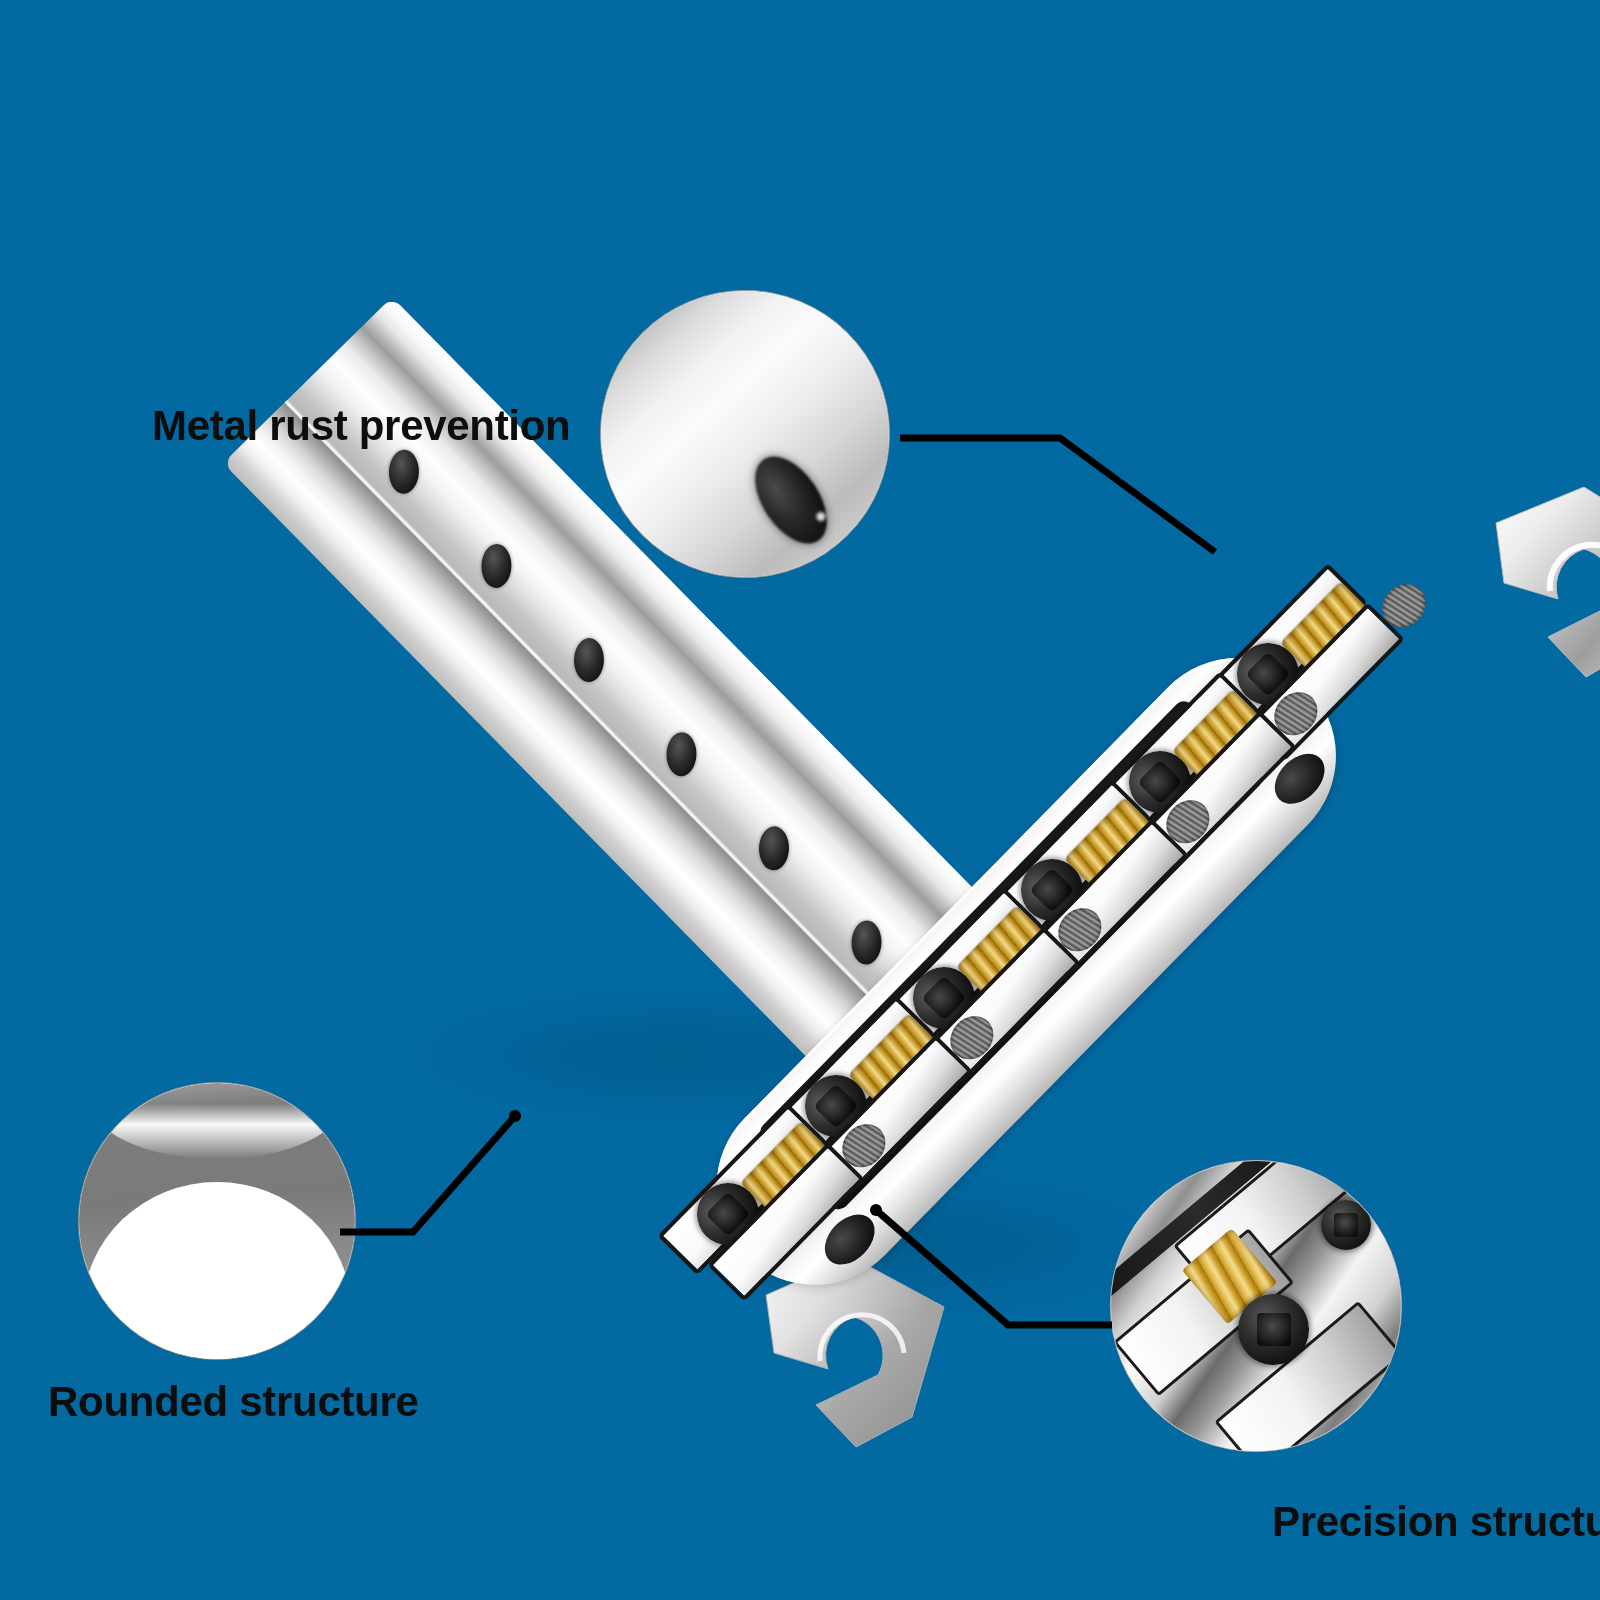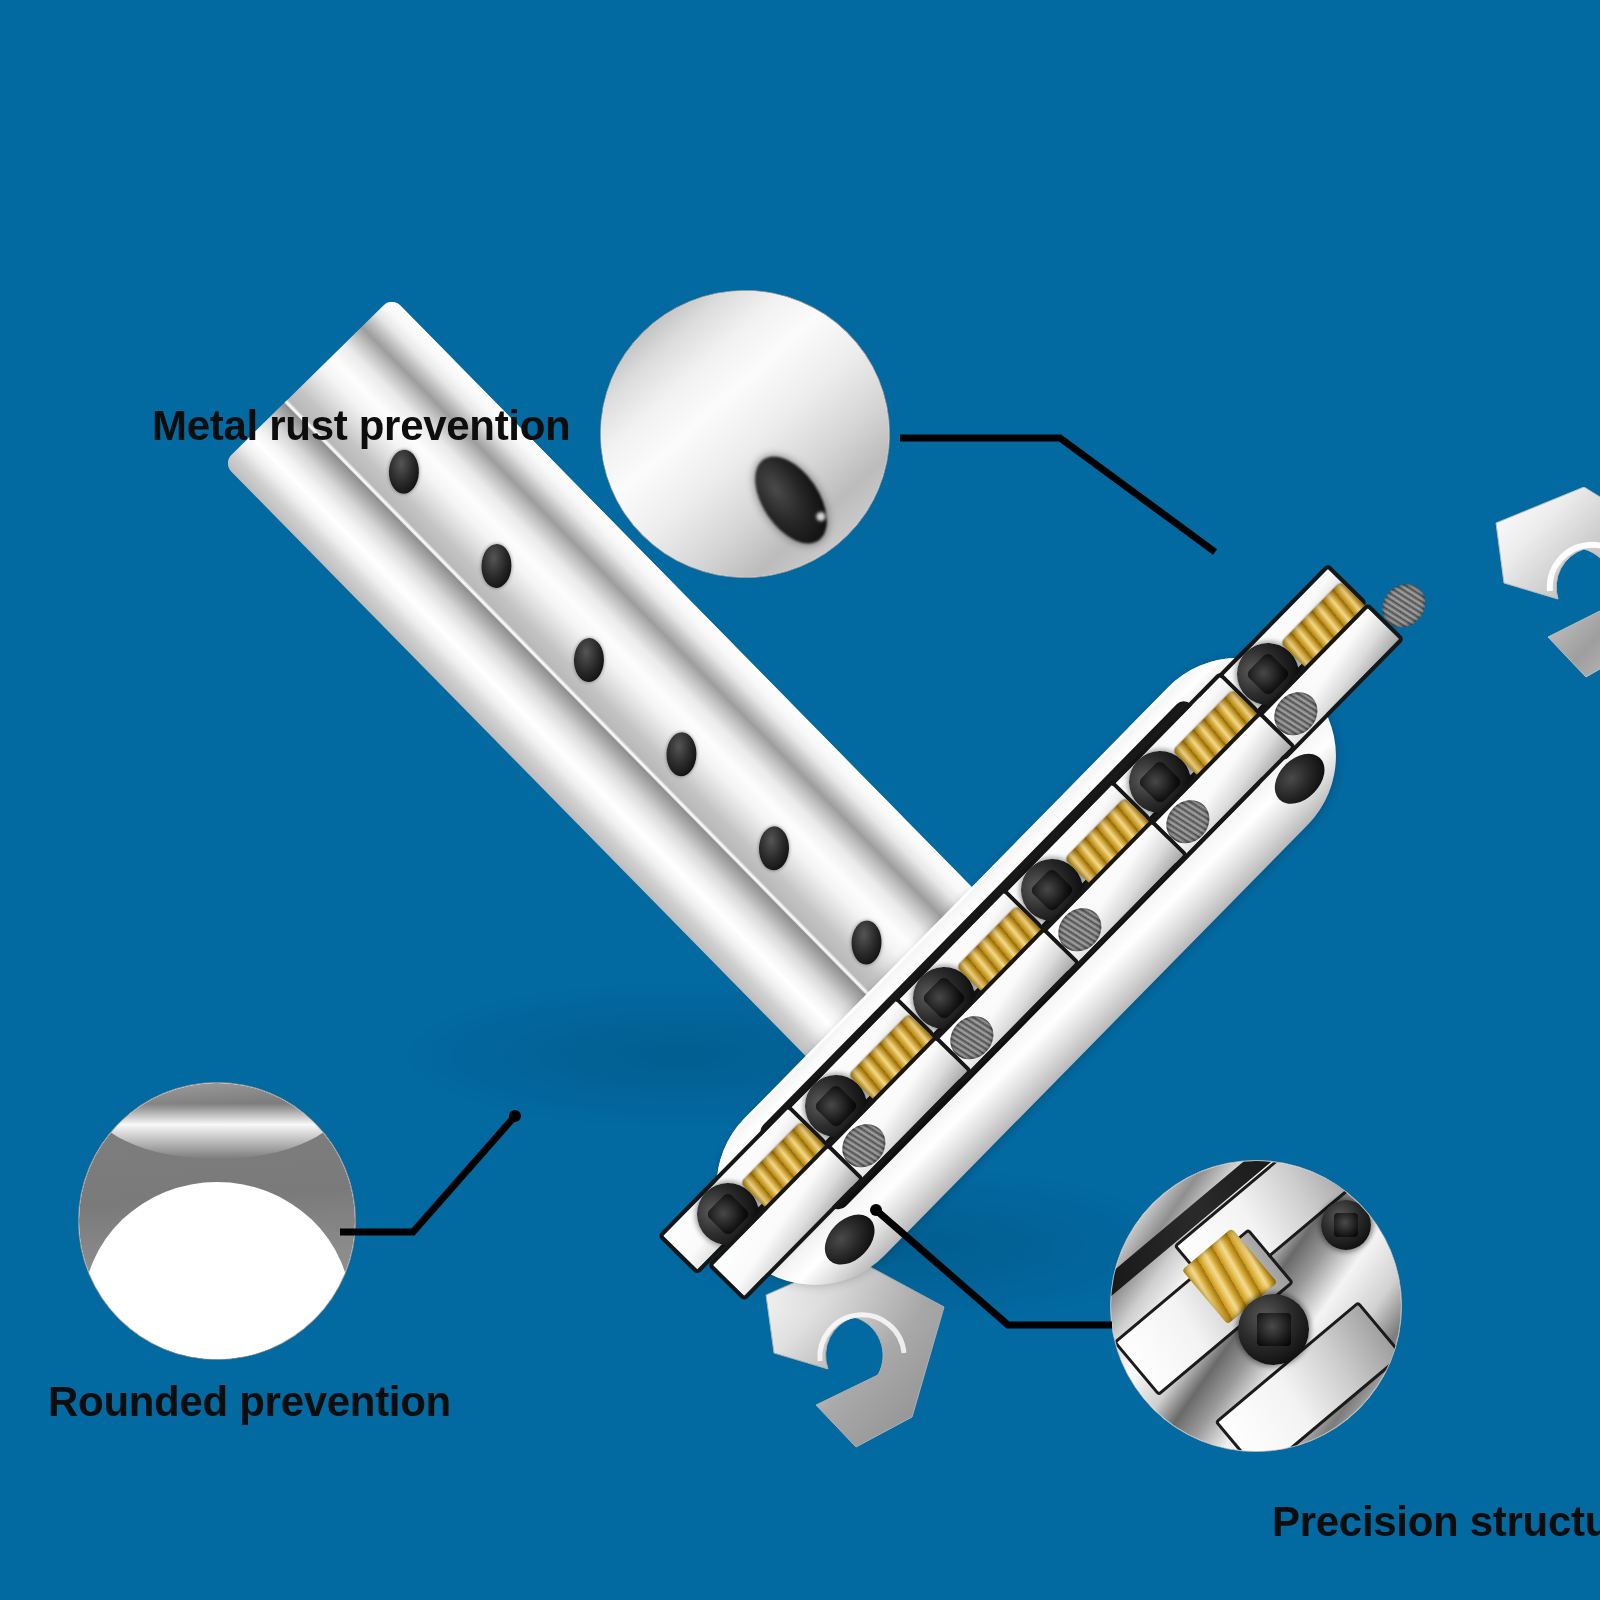--- a/index.html
+++ b/index.html
@@ -450,17 +450,17 @@
 
     <polyline points="340,1232 413,1232 515,1116" fill="none" stroke="#000000" stroke-width="7" stroke-linecap="butt" stroke-linejoin="miter"></polyline>
     <circle cx="515" cy="1116" r="6" fill="#000000"></circle>
 
     <polyline points="876,1210 1008,1325 1112,1325" fill="none" stroke="#000000" stroke-width="7" stroke-linecap="butt" stroke-linejoin="miter"></polyline>
     <circle cx="876" cy="1210" r="6" fill="#000000"></circle>
   </svg>
 
   <div class="feature-label" id="label-rust">Metal rust prevention</div>
 
-  <div class="feature-label" id="label-curvature">Rounded prevention</div>
+  <div class="feature-label" id="label-curvature">Rounded structure</div>
 
   <div class="feature-label" id="label-precision">Precision structure</div>
 
 </div>
 
 </body></html>

